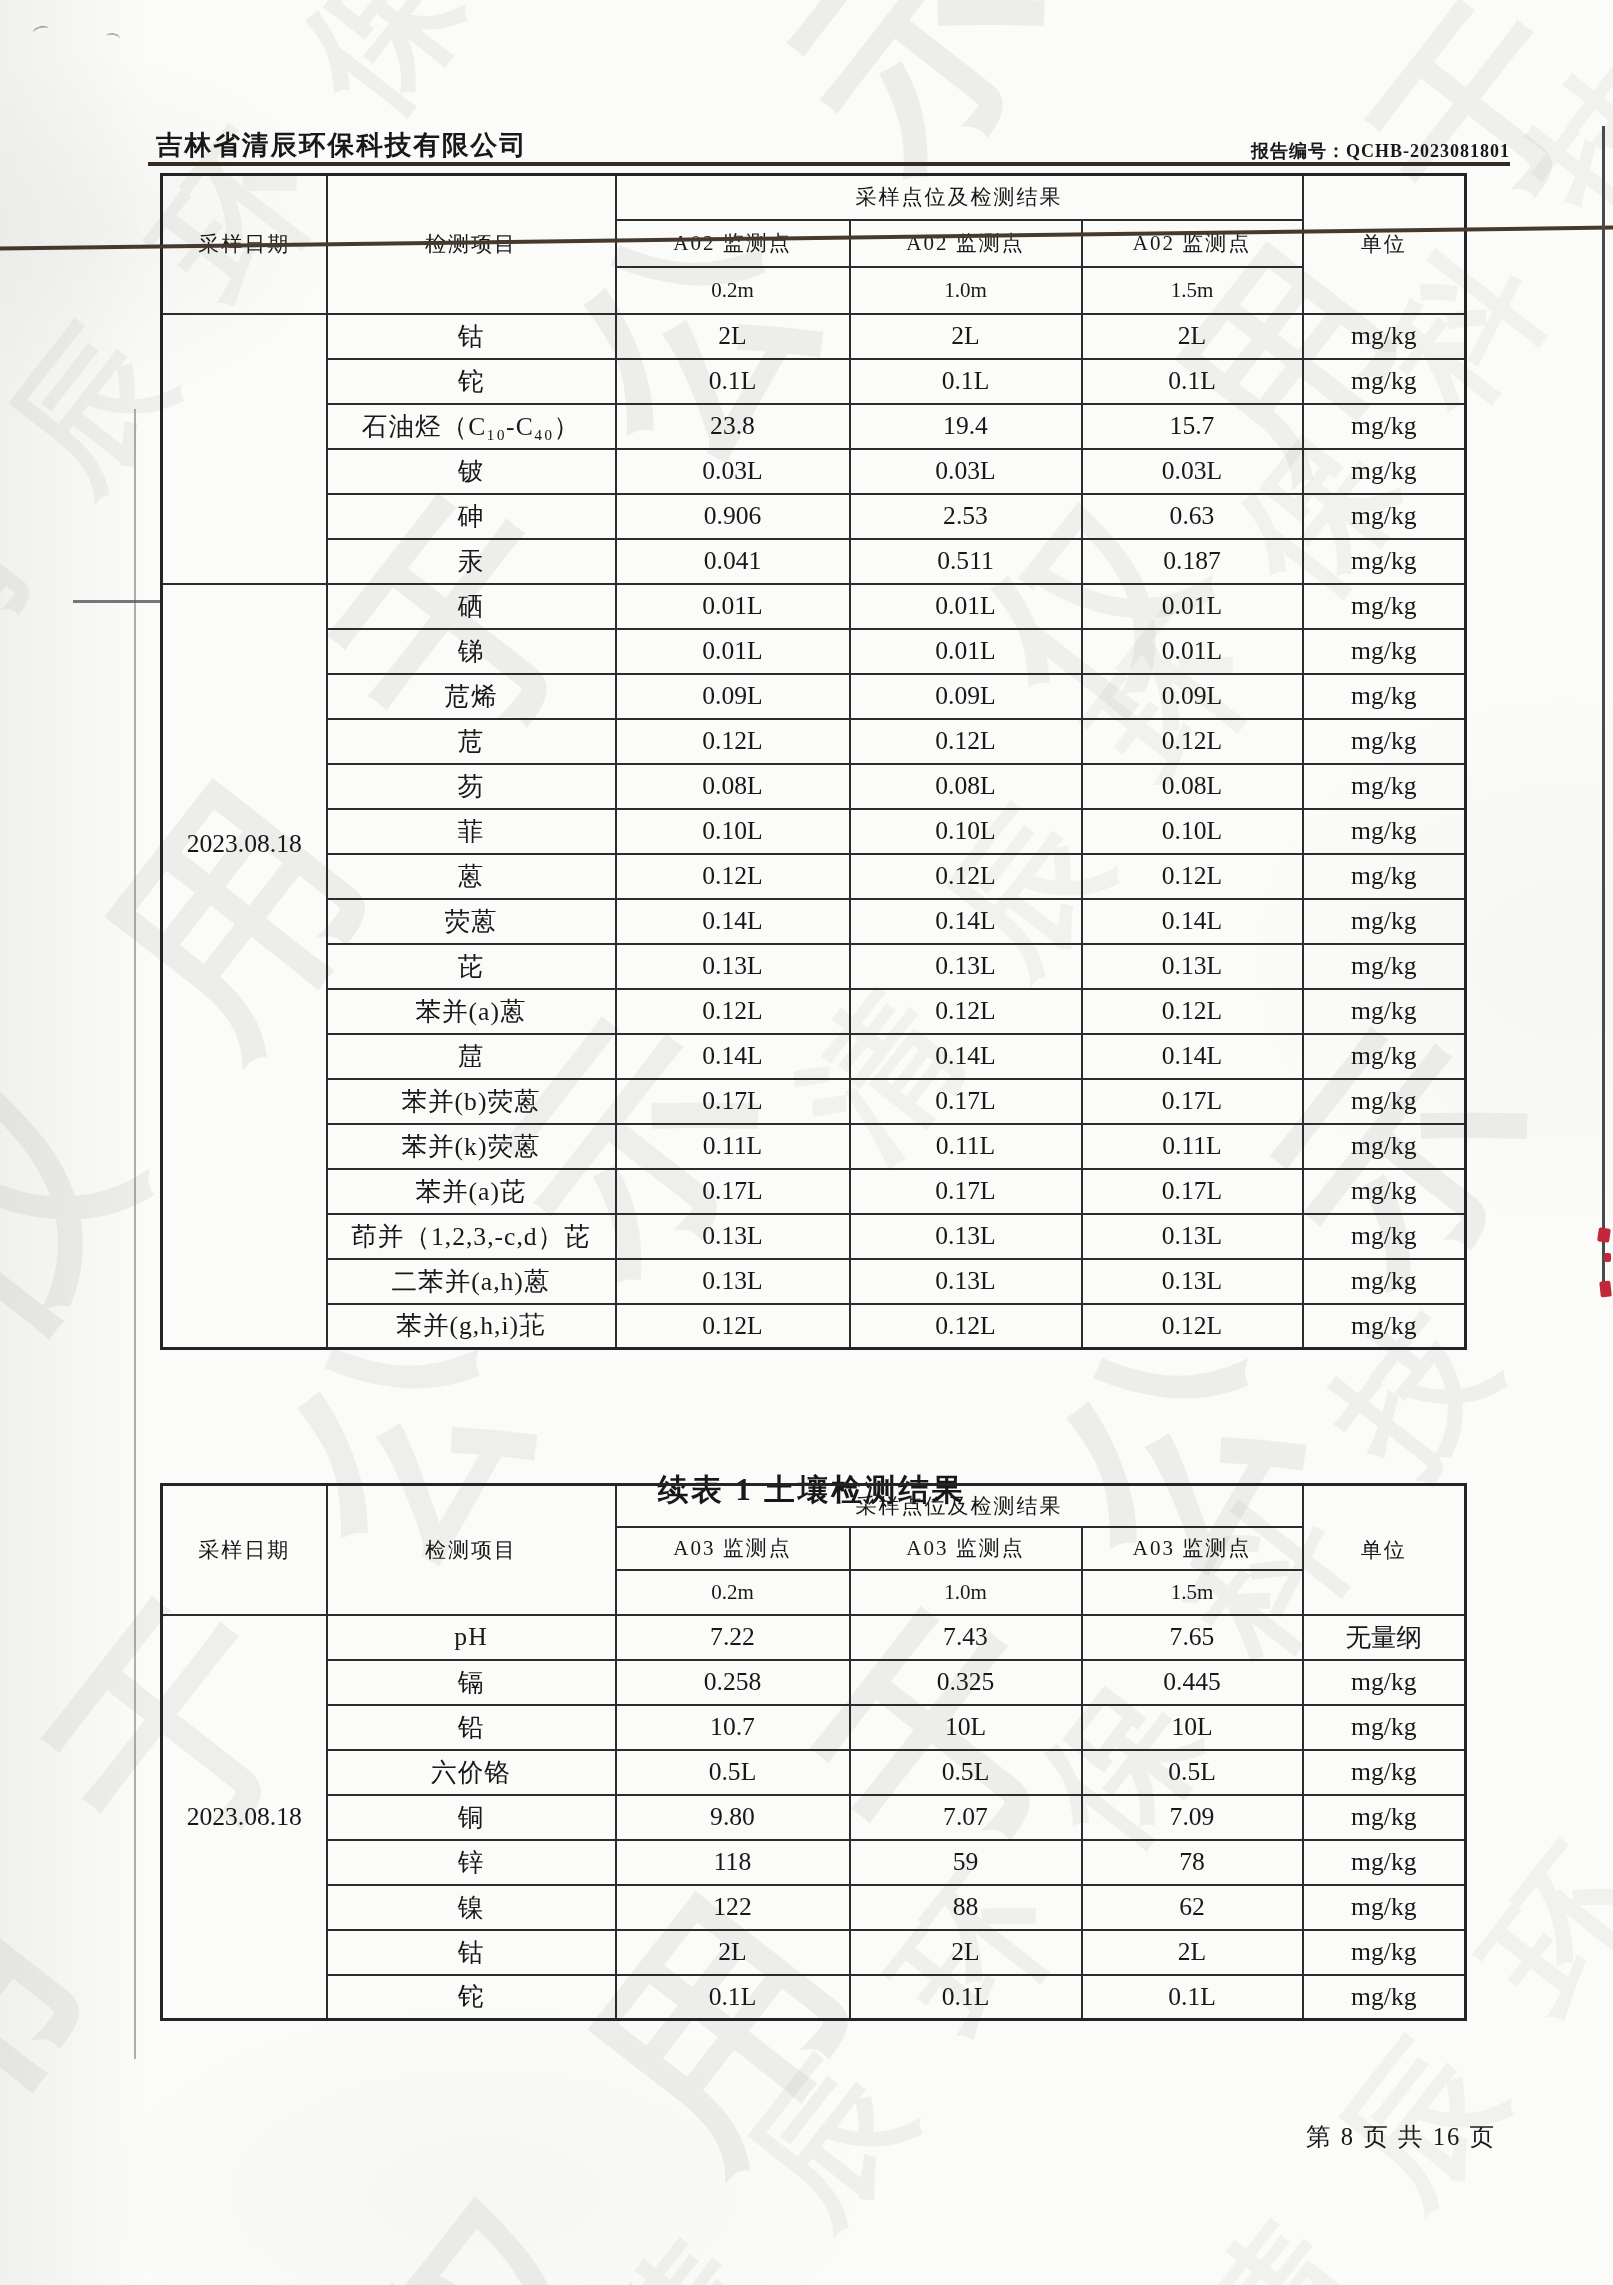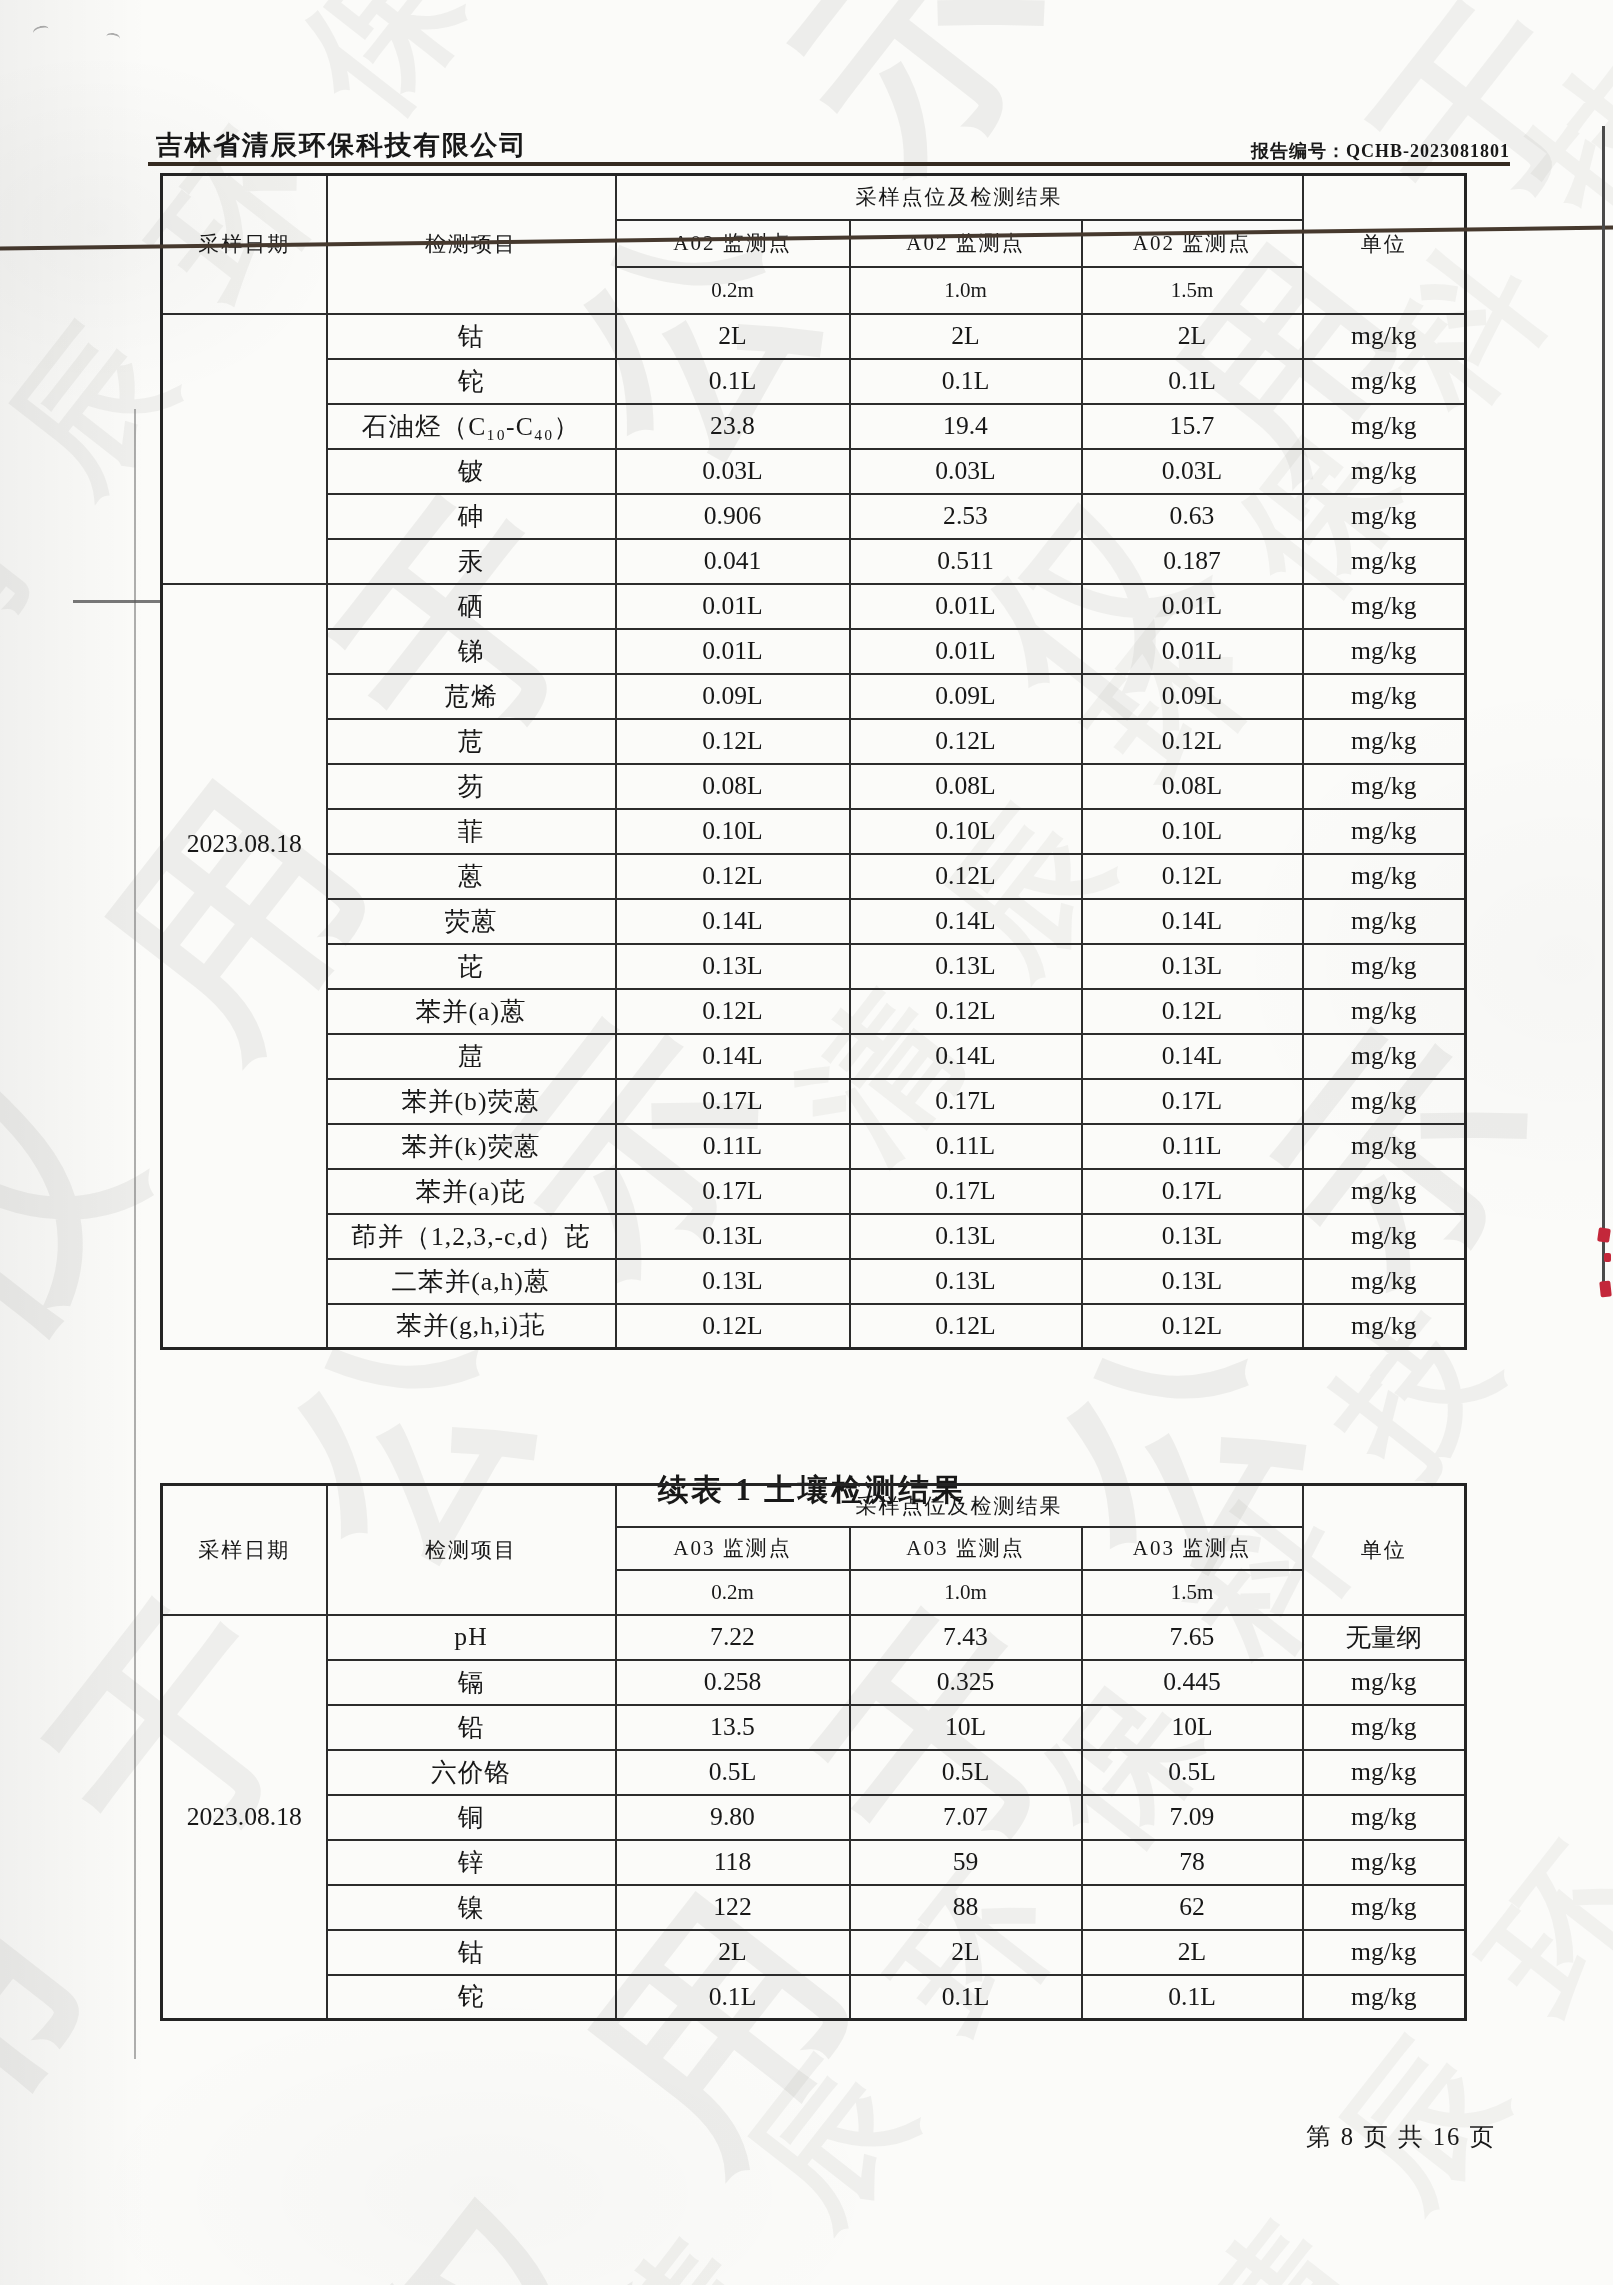--- a/index.html
+++ b/index.html
@@ -339,21 +339,21 @@
         </tr>
         <tr>
           <td class="item-cell">镉</td>
           <td>0.258</td>
           <td>0.325</td>
           <td>0.445</td>
           <td>mg/kg</td>
         </tr>
         <tr>
           <td class="item-cell">铅</td>
-          <td>13.5</td>
+          <td>10.7</td>
           <td>10L</td>
           <td>10L</td>
           <td>mg/kg</td>
         </tr>
         <tr>
           <td class="item-cell">六价铬</td>
           <td>0.5L</td>
           <td>0.5L</td>
           <td>0.5L</td>
           <td>mg/kg</td>

